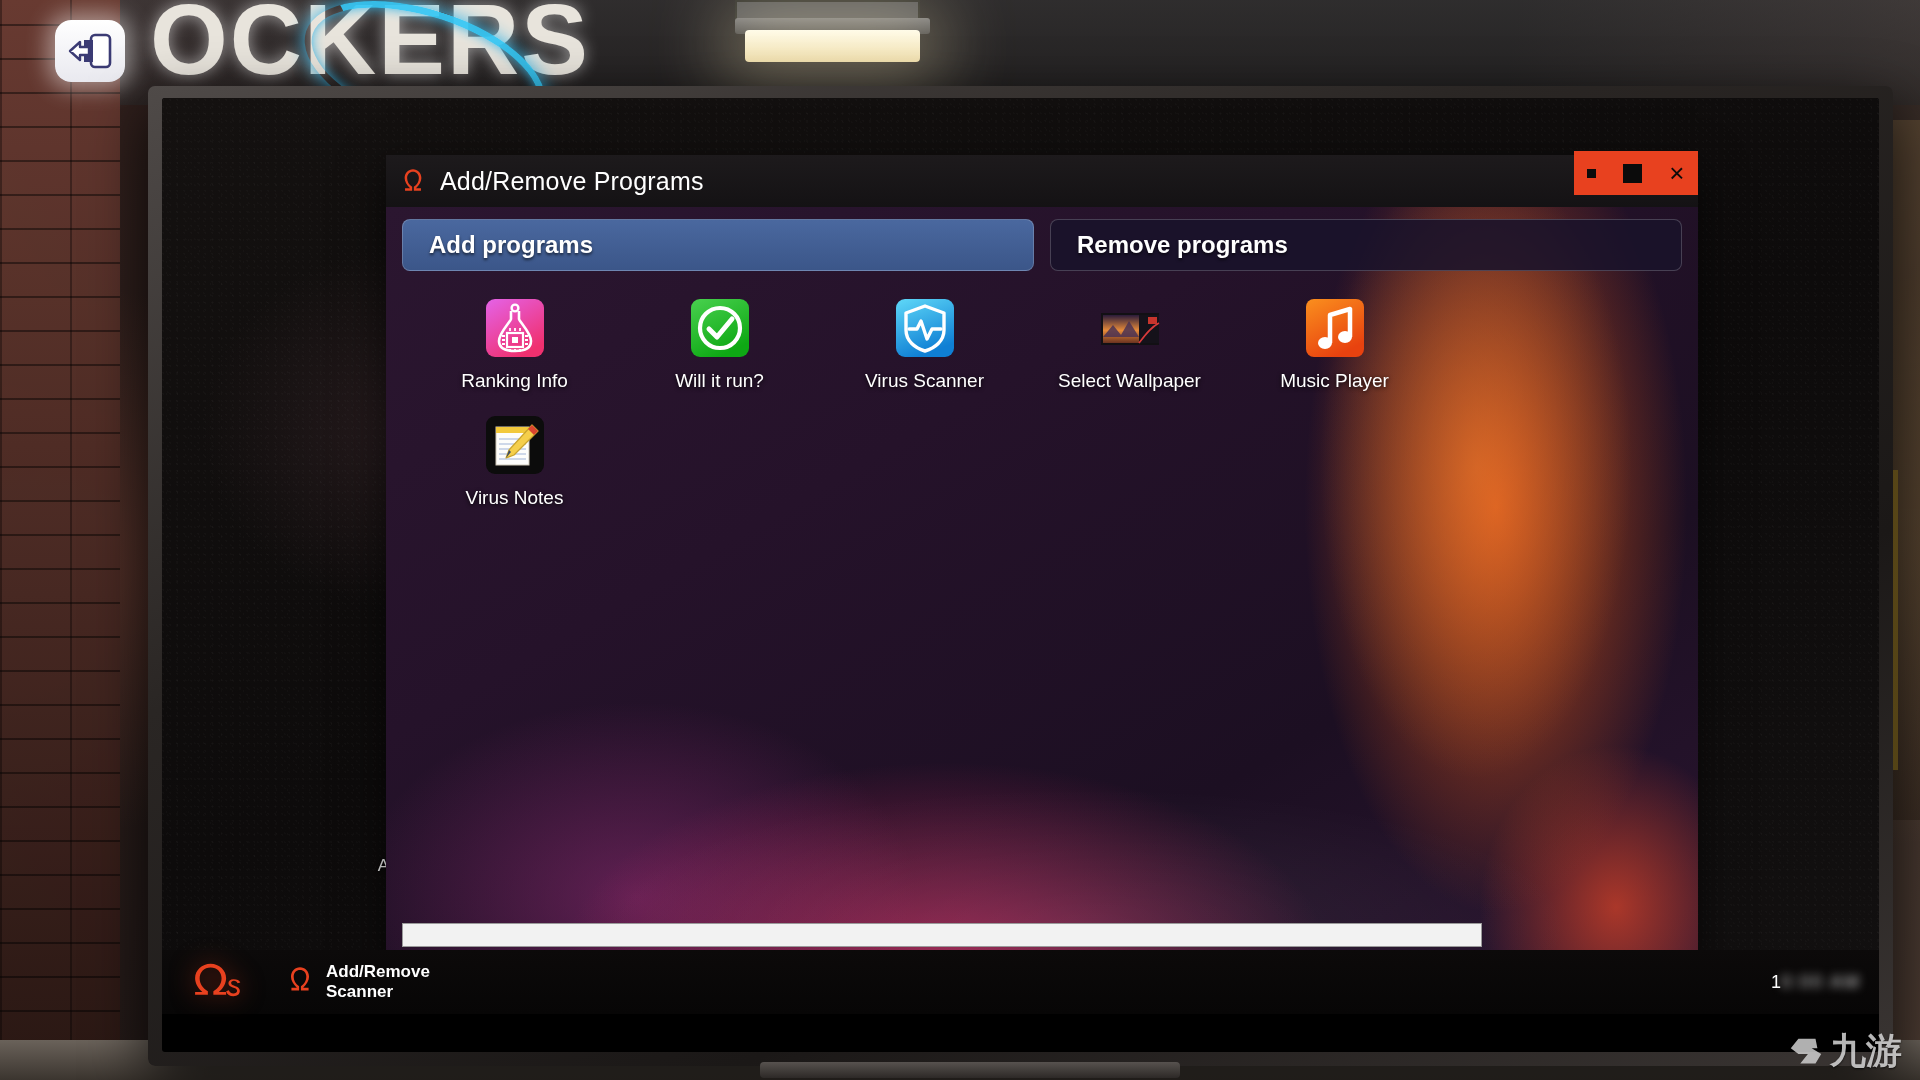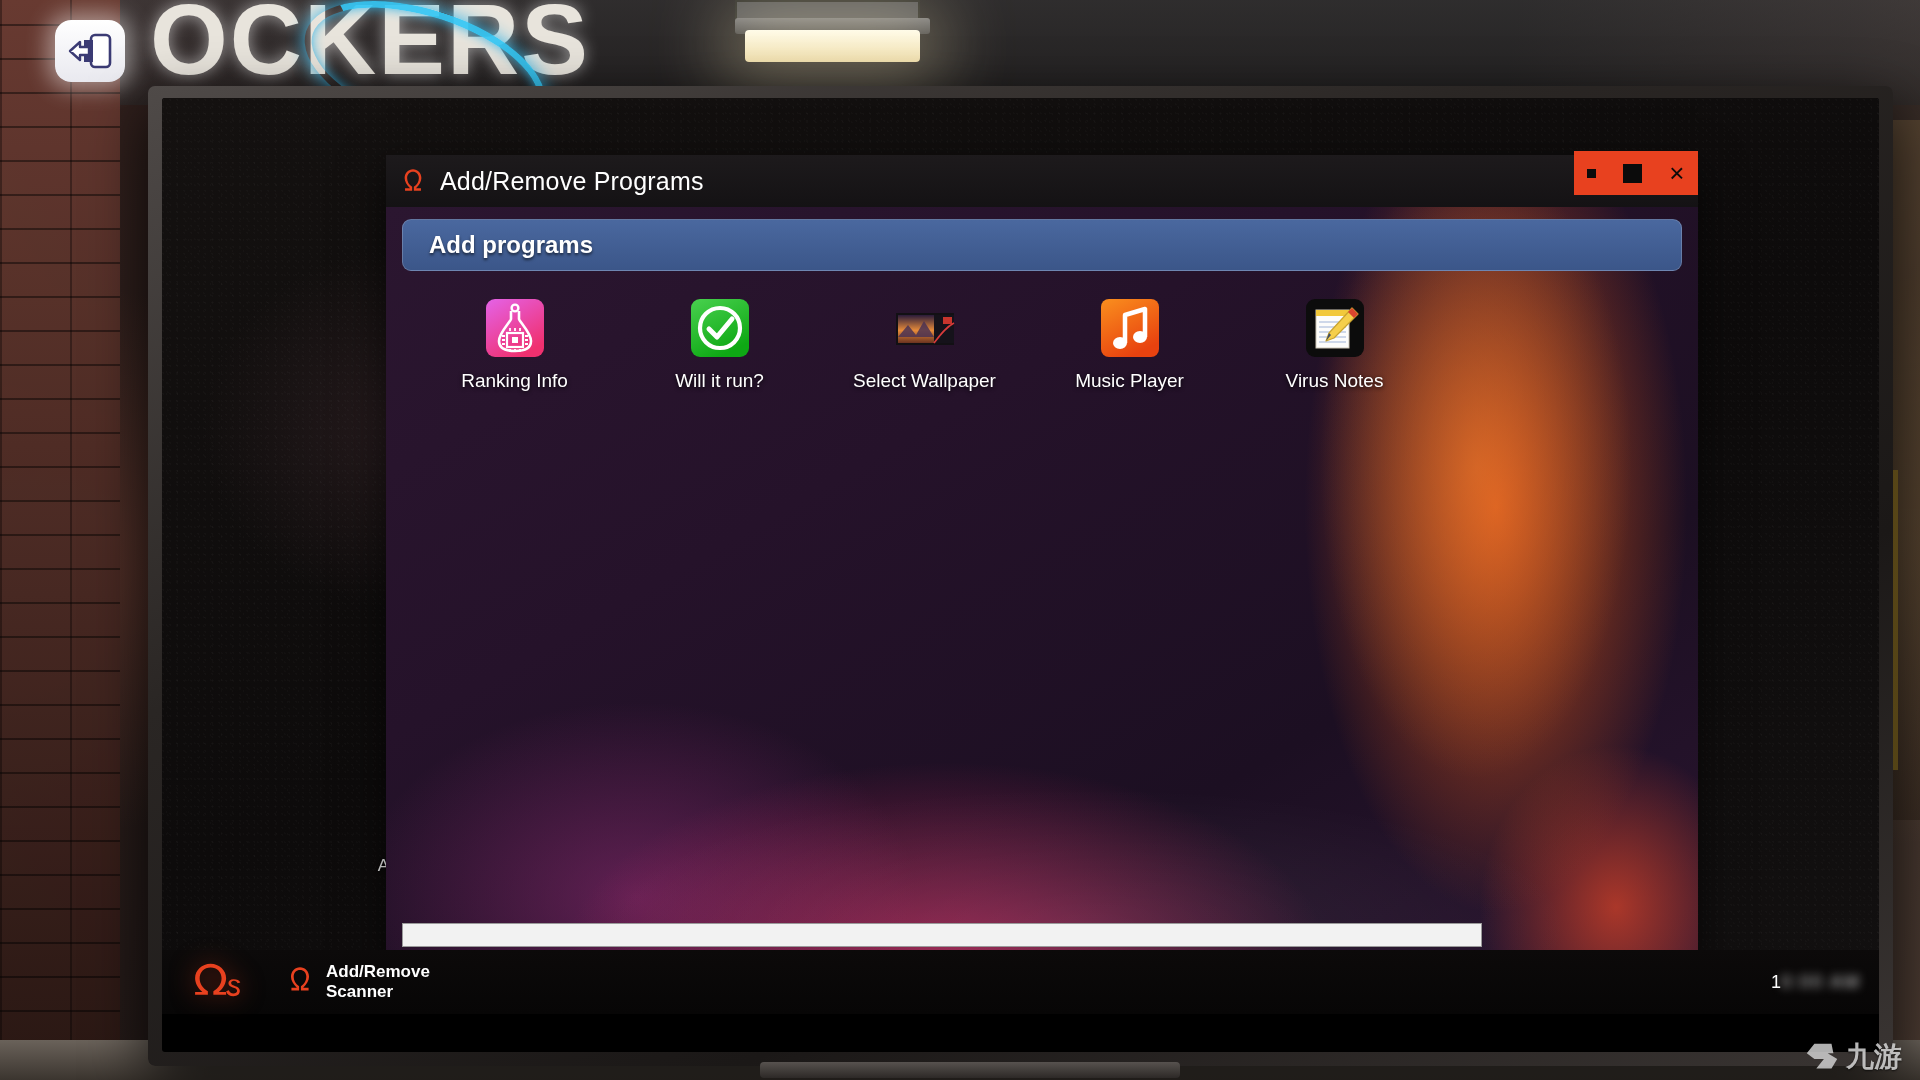--- a/index.html
+++ b/index.html
@@ -175,21 +175,21 @@
       radial-gradient(ellipse 260px 520px at 1090px 260px, rgba(255,140,50,.45), transparent 60%);
   }
   #tabs {
     position:relative; z-index:3; display:flex; gap:16px; padding:12px 16px 0 16px;
   }
   .tab {
     flex:1; height:52px; border-radius:8px; display:flex; align-items:center;
     padding-left:26px; cursor:pointer; border:1px solid rgba(255,255,255,.2);
   }
   .tab .tab-label { color:#fff; font-size:24px; font-weight:bold; text-shadow:0 2px 3px rgba(0,0,0,.6); }
-  .tab.active { background:linear-gradient(180deg,#4a689f,#3b5689);border-radius:9px; }
+  .tab.active { background:linear-gradient(180deg,#4a689f,#3b5689); }
   .tab.inactive { background:rgba(25,18,42,.88); }
 
   #program-grid {
     position:relative; z-index:3; padding:26px 16px 0 26px;
     display:grid; grid-template-columns:repeat(5, 205px); row-gap:22px;
   }
   .prog { display:flex; flex-direction:column; align-items:center; cursor:pointer; width:205px; }
   .prog .pglyph { width:62px; height:62px; margin-bottom:11px; position:relative; }
   .prog .plabel { color:#fff; font-size:19px; text-shadow:0 1px 4px rgba(0,0,0,.9); white-space:nowrap; }
 
@@ -209,21 +209,21 @@
   #task-item .tlabel { color:#fff; font-size:17px; font-weight:bold; line-height:1.2; }
   #clock { position:absolute; right:18px; color:#fff; font-size:18px; }
   #clock .blurred {
     filter:blur(5px); color:#cfcfcf; letter-spacing:2px;
   }
   #nineyou-watermark {
     position:absolute; right:18px; bottom:4px; display:flex; align-items:center; gap:5px;
     z-index:40; opacity:.85;
   }
   #nineyou-watermark .cn {
-    color:#d6d6d6; font-size:28px; font-weight:bold;
+    color:#d6d6d6; font-size:36px; font-weight:bold;
     text-shadow:0 1px 2px rgba(0,0,0,.8);
   }
   .hidden-text { position:absolute; width:1px; height:1px; overflow:hidden; opacity:0; }
 </style>
 </head>
 <body>
 
 <div id="scene">
   <div id="brick-wall"></div>
   <div id="wall-upper"></div>
@@ -350,20 +350,23 @@
             </div>
           </div>
         </div>
 
         <div id="window-body">
           <div id="wallpaper"></div>
 
           <div id="tabs">
             <div class="tab active">
               <span class="tab-label">Add programs</span>
+            </div>
+            <div class="tab inactive">
+              <span class="tab-label">Remove programs</span>
             </div>
           </div>
 
           <div id="program-grid">
 
             <div class="prog">
               <div class="pglyph">
                 <svg width="62" height="62" viewBox="0 0 62 62">
                   <defs>
                       <linearGradient id="g-sys" x1="0" y1="0" x2="0.6" y2="1">
@@ -395,20 +398,36 @@
                   </linearGradient>
                     </defs>
                   <rect x="2" y="2" width="58" height="58" rx="9" fill="url(#g-run)"></rect>
                   <circle cx="31" cy="31" r="20" fill="none" stroke="#fff" stroke-width="4.2"></circle>
                   <path d="M20 32 L28 40 L43 22" fill="none" stroke="#fff" stroke-width="5" stroke-linecap="round" stroke-linejoin="round"></path>
                 </svg>
               </div>
               <div class="plabel">Will it run?</div>
             </div>
 
+            <div class="prog">
+              <div class="pglyph">
+                <svg width="62" height="62" viewBox="0 0 62 62">
+                  <defs>
+                      <linearGradient id="g-vir" x1="0" y1="0" x2="0.4" y2="1">
+                    <stop offset="0" stop-color="#5fd8f8"></stop>
+                        <stop offset="1" stop-color="#0f7fd4"></stop>
+                  </linearGradient>
+                    </defs>
+                  <rect x="2" y="2" width="58" height="58" rx="9" fill="url(#g-vir)"></rect>
+                  <path d="M31 9 L50 16 L50 33 C50 44 41 51 31 54 C21 51 12 44 12 33 L12 16 Z" fill="none" stroke="#fff" stroke-width="3.4" stroke-linejoin="round"></path>
+                  <path d="M15 32 L23 32 L27 24 L33 42 L38 32 L47 32" fill="none" stroke="#fff" stroke-width="3.4" stroke-linecap="round" stroke-linejoin="round"></path>
+                </svg>
+              </div>
+              <div class="plabel">Virus Scanner</div>
+            </div>
 
 
             <div class="prog">
               <div class="pglyph">
                 <svg width="62" height="62" viewBox="0 0 62 62">
                   <defs>
                     <linearGradient id="g-wp1" x1="0" y1="0" x2="0" y2="1">
                       <stop offset="0" stop-color="#2a1b3a"></stop>
                         <stop offset="0.55" stop-color="#e78b3a"></stop>
                       <stop offset="1" stop-color="#6b3320"></stop>

